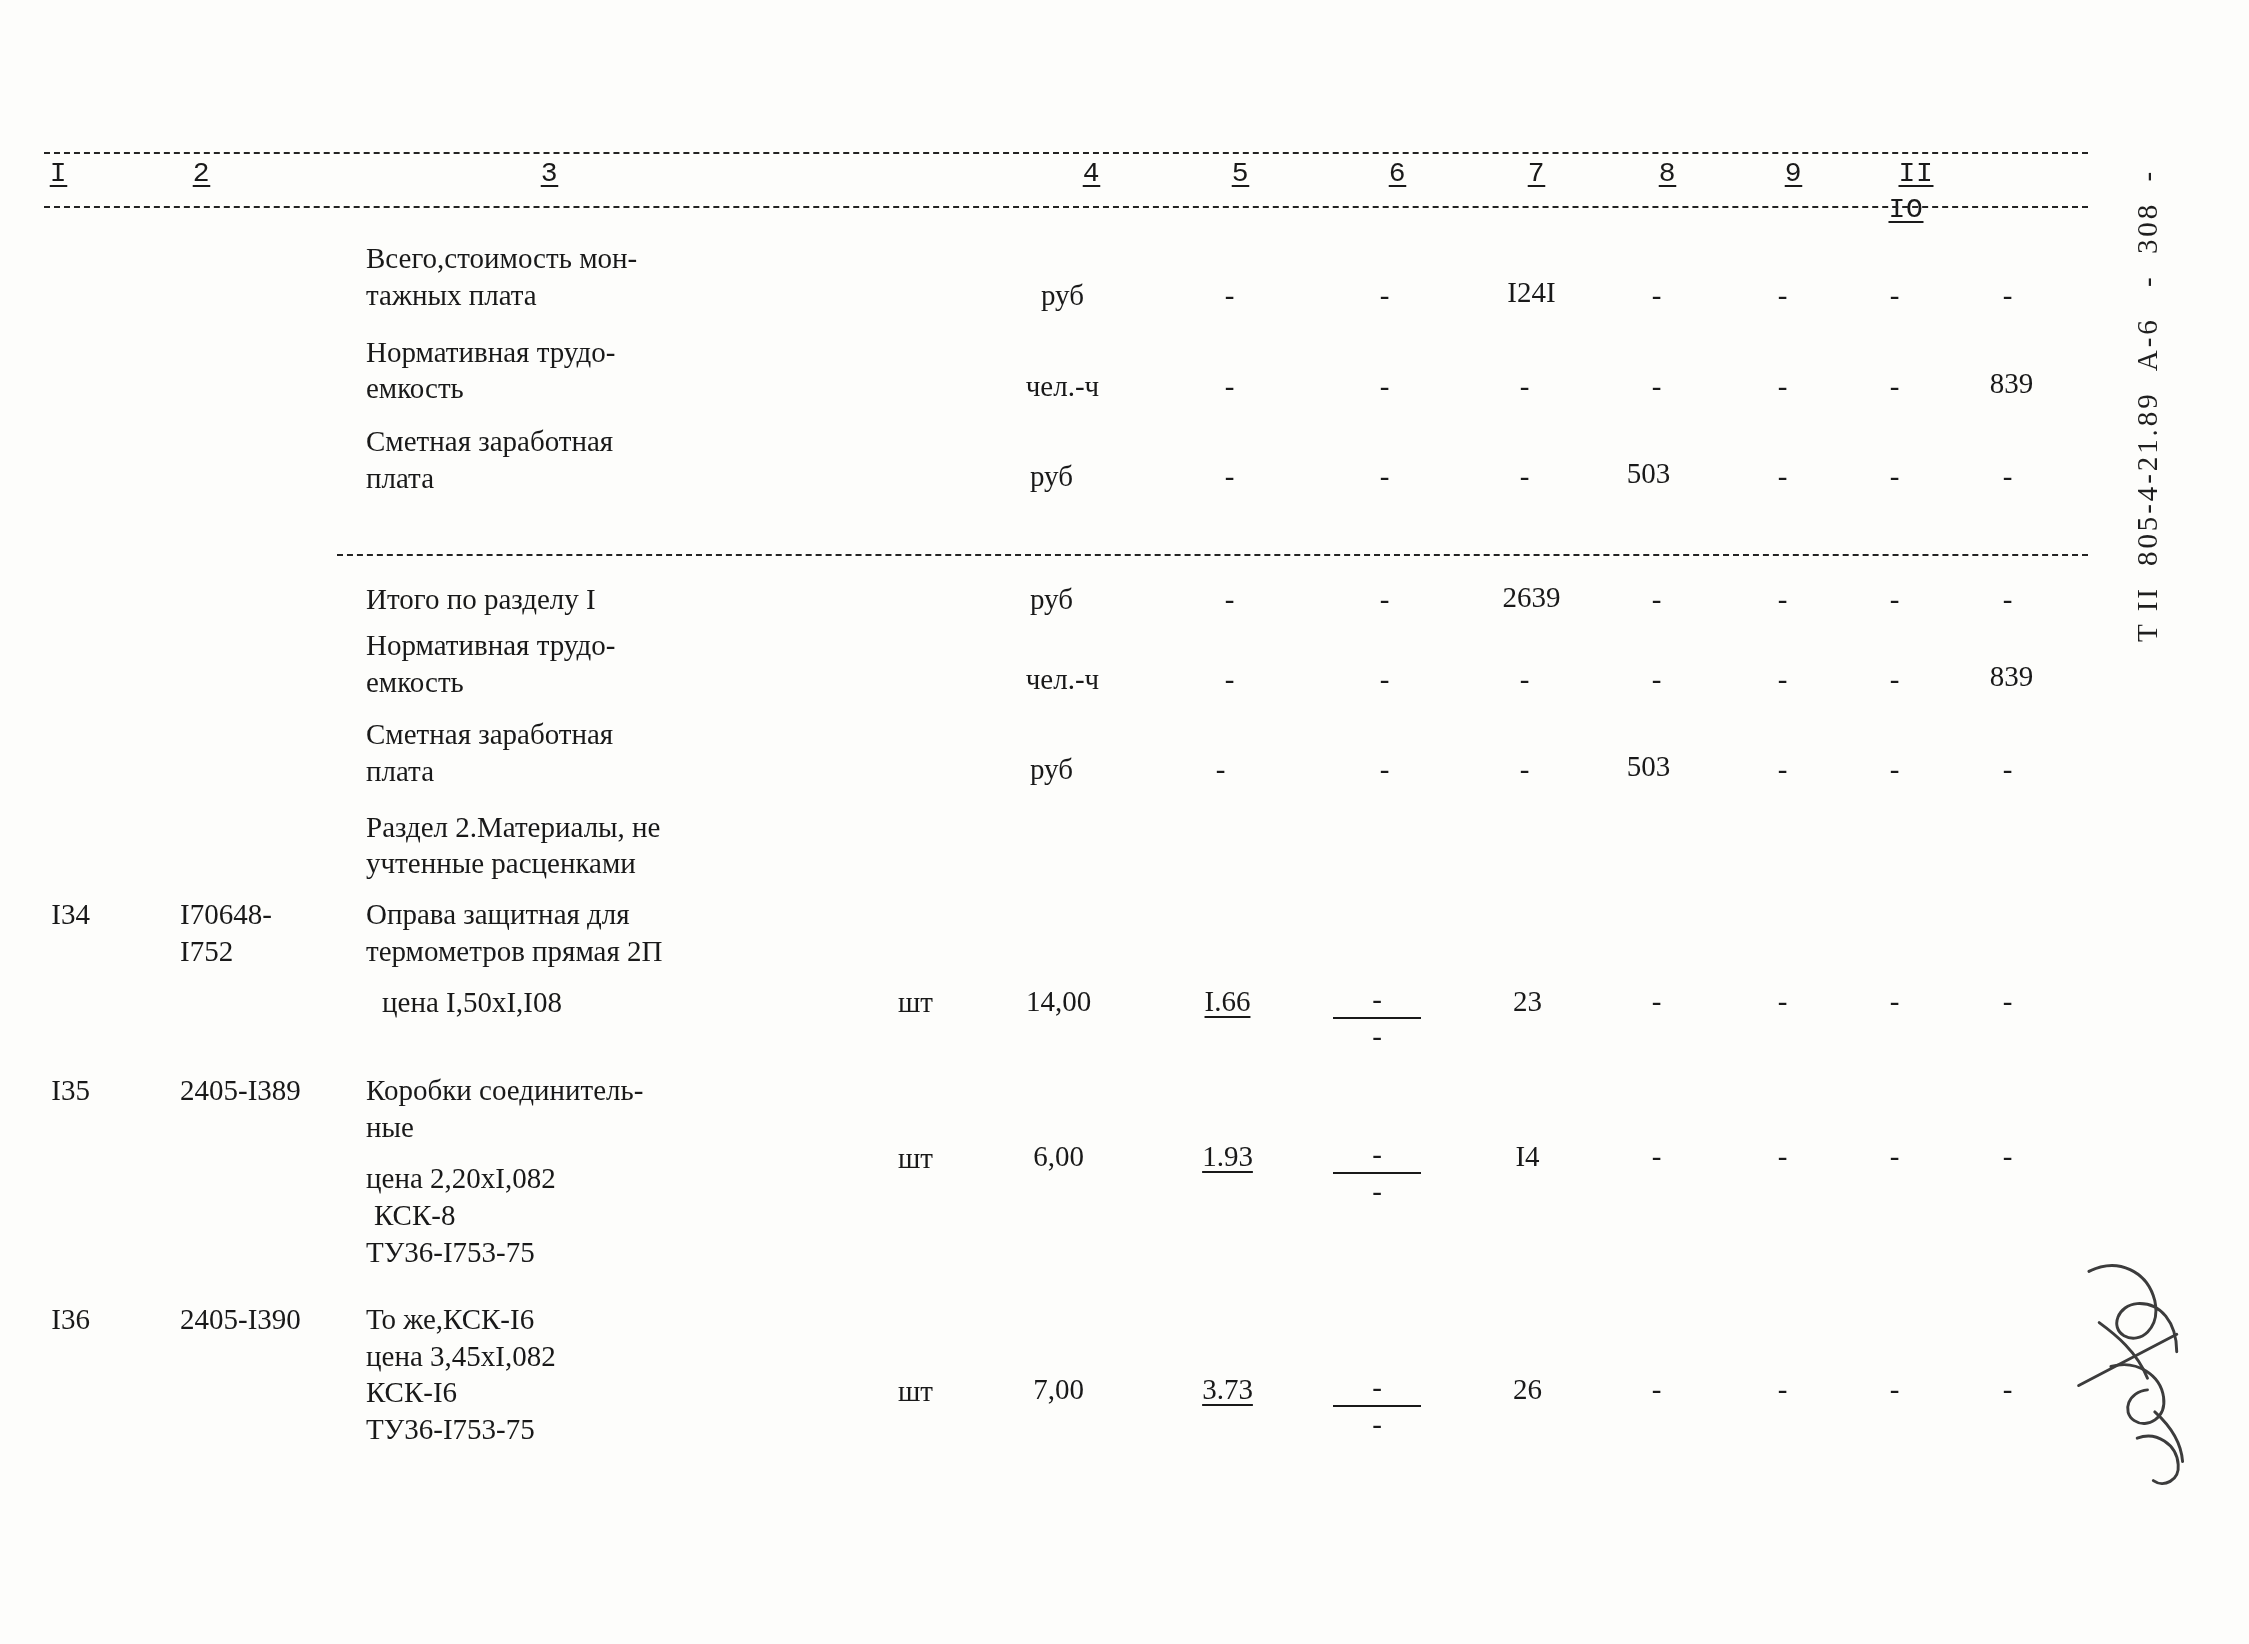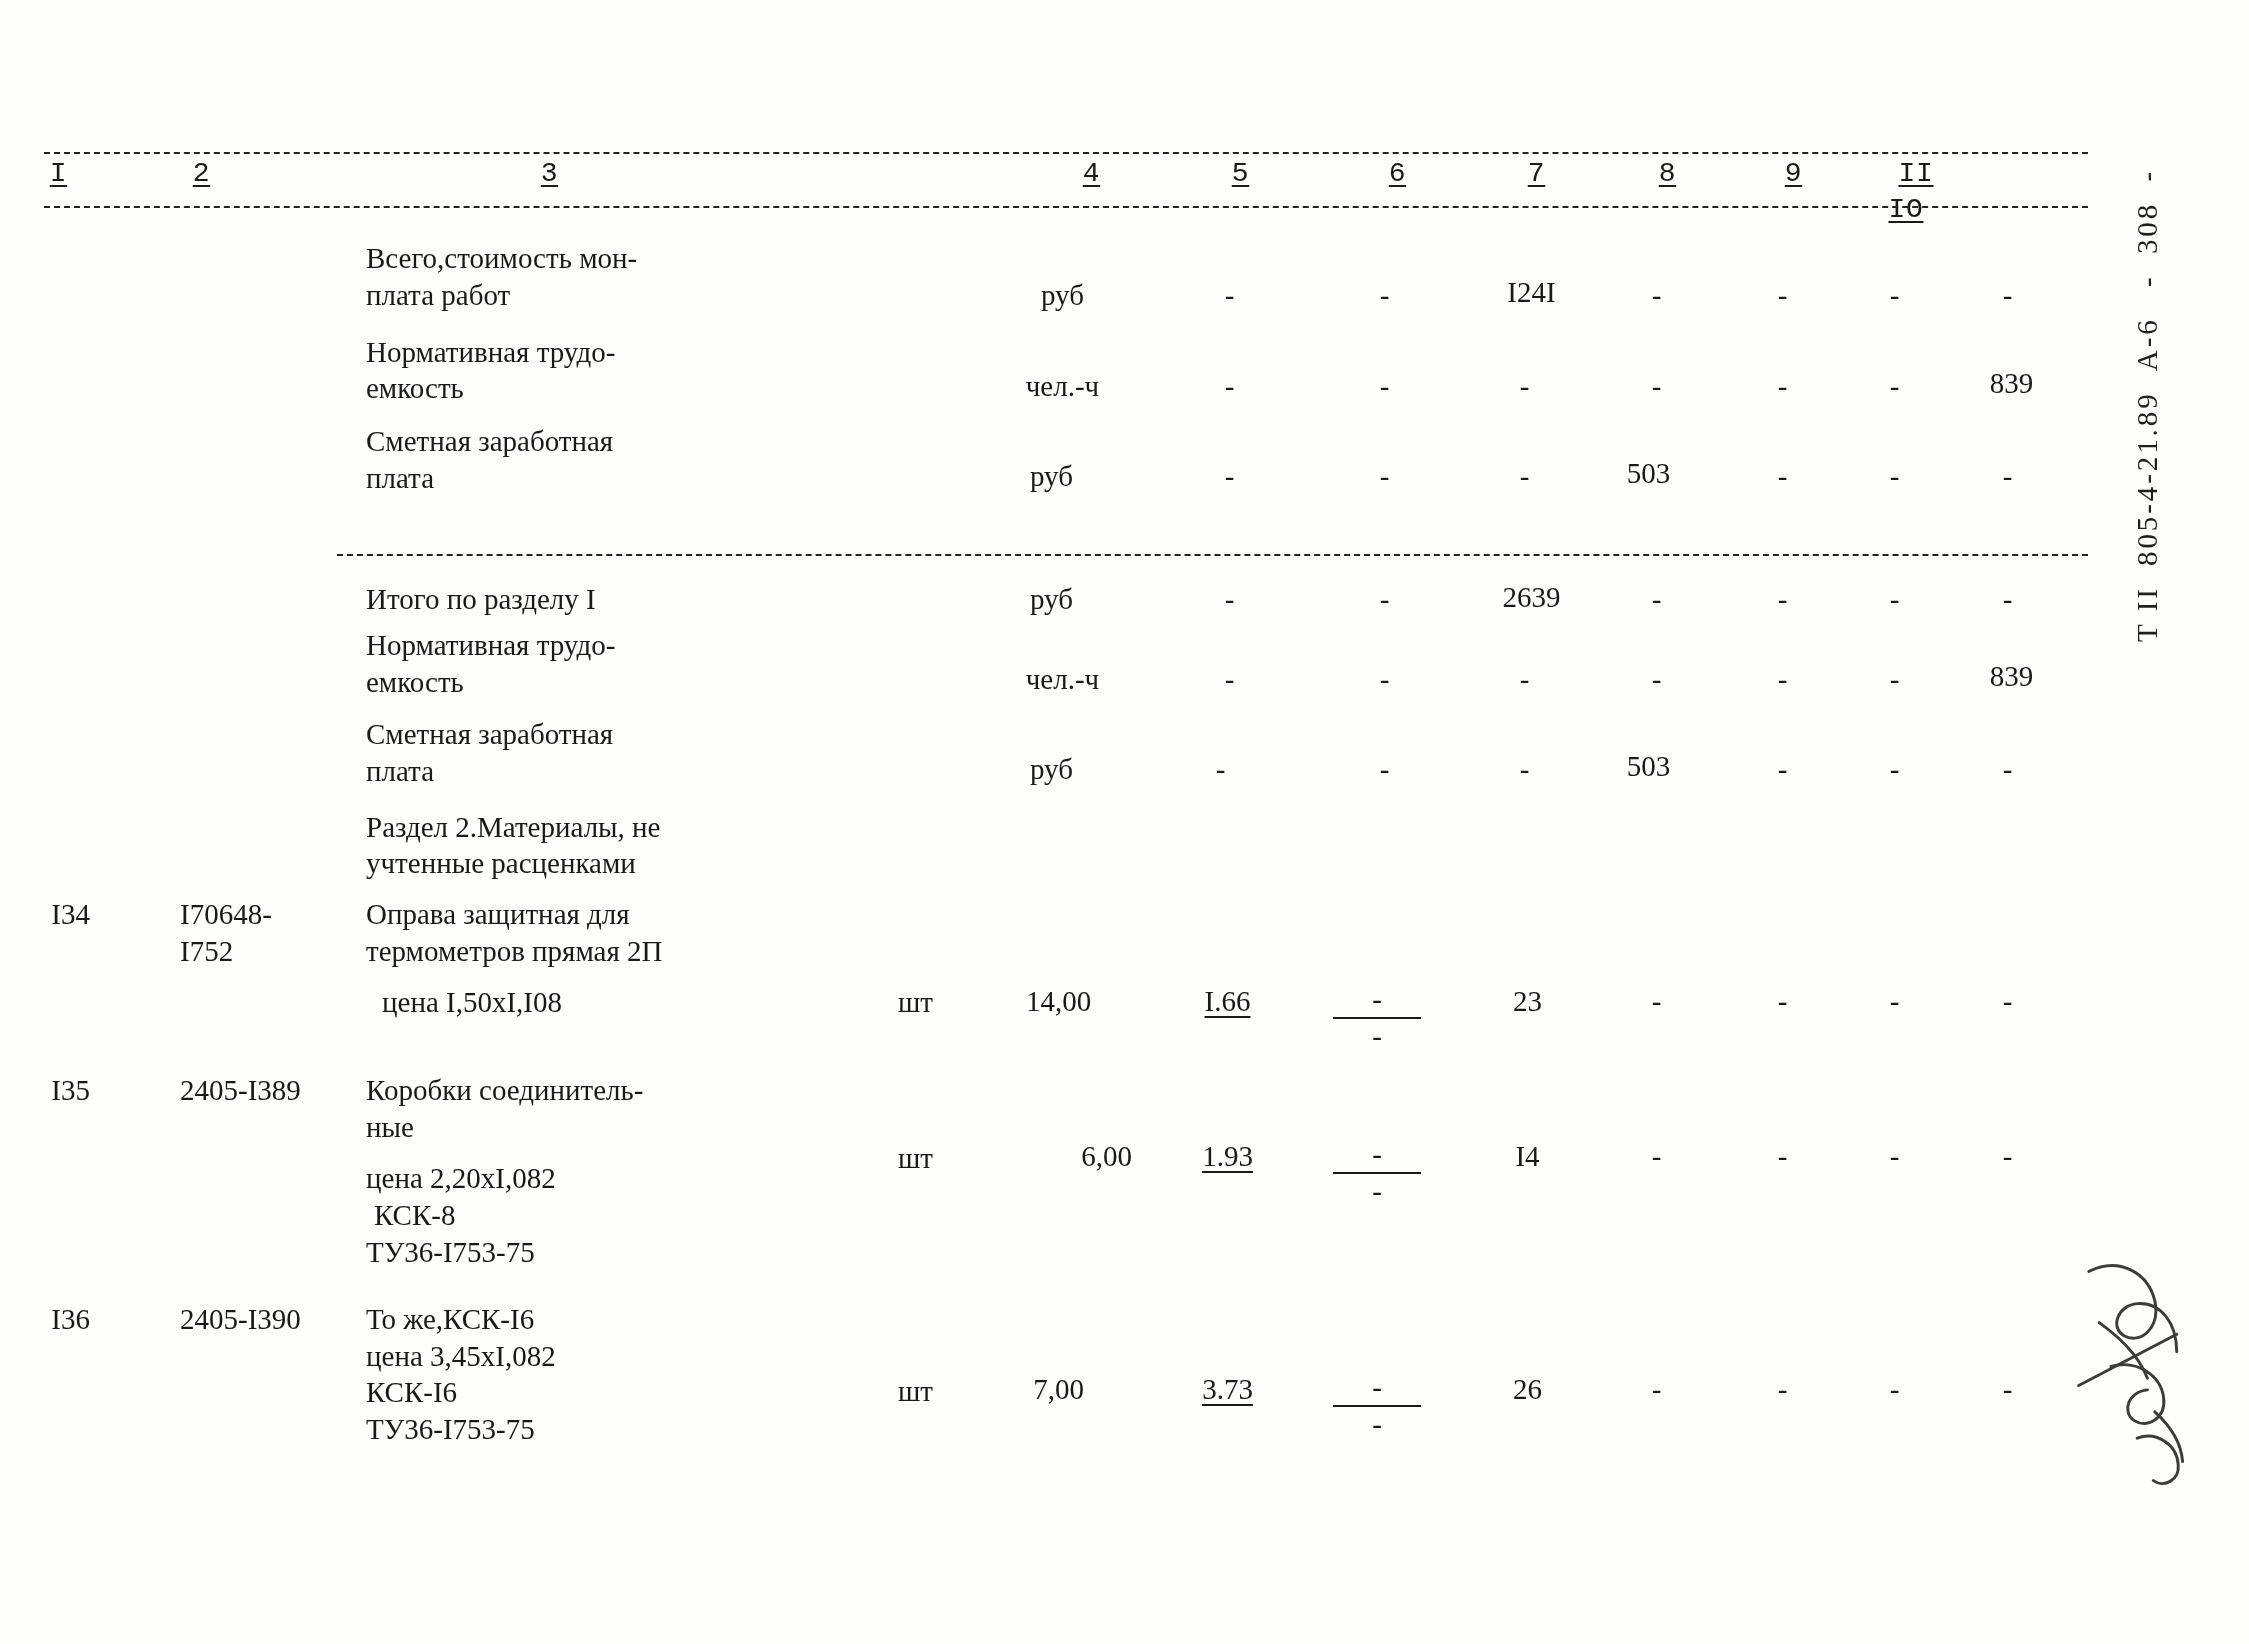--- a/index.html
+++ b/index.html
@@ -126,21 +126,21 @@
       <span class="colnum" style="left:1478px;width:29px;">7</span>
       <span class="colnum" style="left:1609px;width:29px;">8</span>
       <span class="colnum" style="left:1735px;width:29px;">9</span>
       <span class="colnum" style="left:1840px;width:44px;margin-top:36px;">IO</span>
       <span class="colnum" style="left:1850px;width:44px;">II</span>
     </div>
 
     <div class="dash-line" style="top:48px;"></div>
 
     <div class="cell" style="left:322px;top:82px;">Всего,стоимость мон-</div>
-    <div class="cell" style="left:322px;top:119px;">плата работ</div>
+    <div class="cell" style="left:322px;top:119px;">тажных плата</div>
     <div class="cell c" style="left:960px;top:119px;width:117px;">руб</div>
     <div class="cell c" style="left:1145px;top:119px;width:81px;">-</div>
     <div class="cell c" style="left:1300px;top:119px;width:81px;">-</div>
     <div class="cell c" style="left:1418px;top:116px;width:139px;">I24I</div>
     <div class="cell c" style="left:1572px;top:119px;width:81px;">-</div>
     <div class="cell c" style="left:1698px;top:119px;width:81px;">-</div>
     <div class="cell c" style="left:1810px;top:119px;width:81px;">-</div>
     <div class="cell c" style="left:1923px;top:119px;width:81px;">-</div>
 
     <div class="cell" style="left:322px;top:176px;">Нормативная трудо-</div>
@@ -222,21 +222,21 @@
     <div class="cell c" style="left:1923px;top:825px;width:81px;">-</div>
 
     <div class="cell" style="left:7.3px;top:914px;">I35</div>
     <div class="cell" style="left:136px;top:914px;">2405-I389</div>
     <div class="cell" style="left:322px;top:914px;">Коробки соединитель-</div>
     <div class="cell" style="left:322px;top:951px;">ные</div>
     <div class="cell" style="left:322px;top:1002px;">цена 2,20xI,082</div>
     <div class="cell" style="left:330px;top:1039px;">КСК-8</div>
     <div class="cell" style="left:322px;top:1076px;">ТУ36-I753-75</div>
     <div class="cell c" style="left:813px;top:982px;width:117px;">шт</div>
-    <div class="cell c" style="left:978px;top:980px;width:169px;">6,00</div>
+    <div class="cell c" style="left:930px;top:980px;width:169px;">6,00</div>
     <div class="cell c underline-val" style="left:1114px;top:980px;width:139px;">1.93</div>
     <div class="frac" style="left:1289px;top:980px;width:88px;">
       <span class="top">-</span>
       <span class="bot">-</span>
     </div>
     <div class="cell c" style="left:1425px;top:980px;width:117px;">I4</div>
     <div class="cell c" style="left:1572px;top:980px;width:81px;">-</div>
     <div class="cell c" style="left:1698px;top:980px;width:81px;">-</div>
     <div class="cell c" style="left:1810px;top:980px;width:81px;">-</div>
     <div class="cell c" style="left:1923px;top:980px;width:81px;">-</div>

